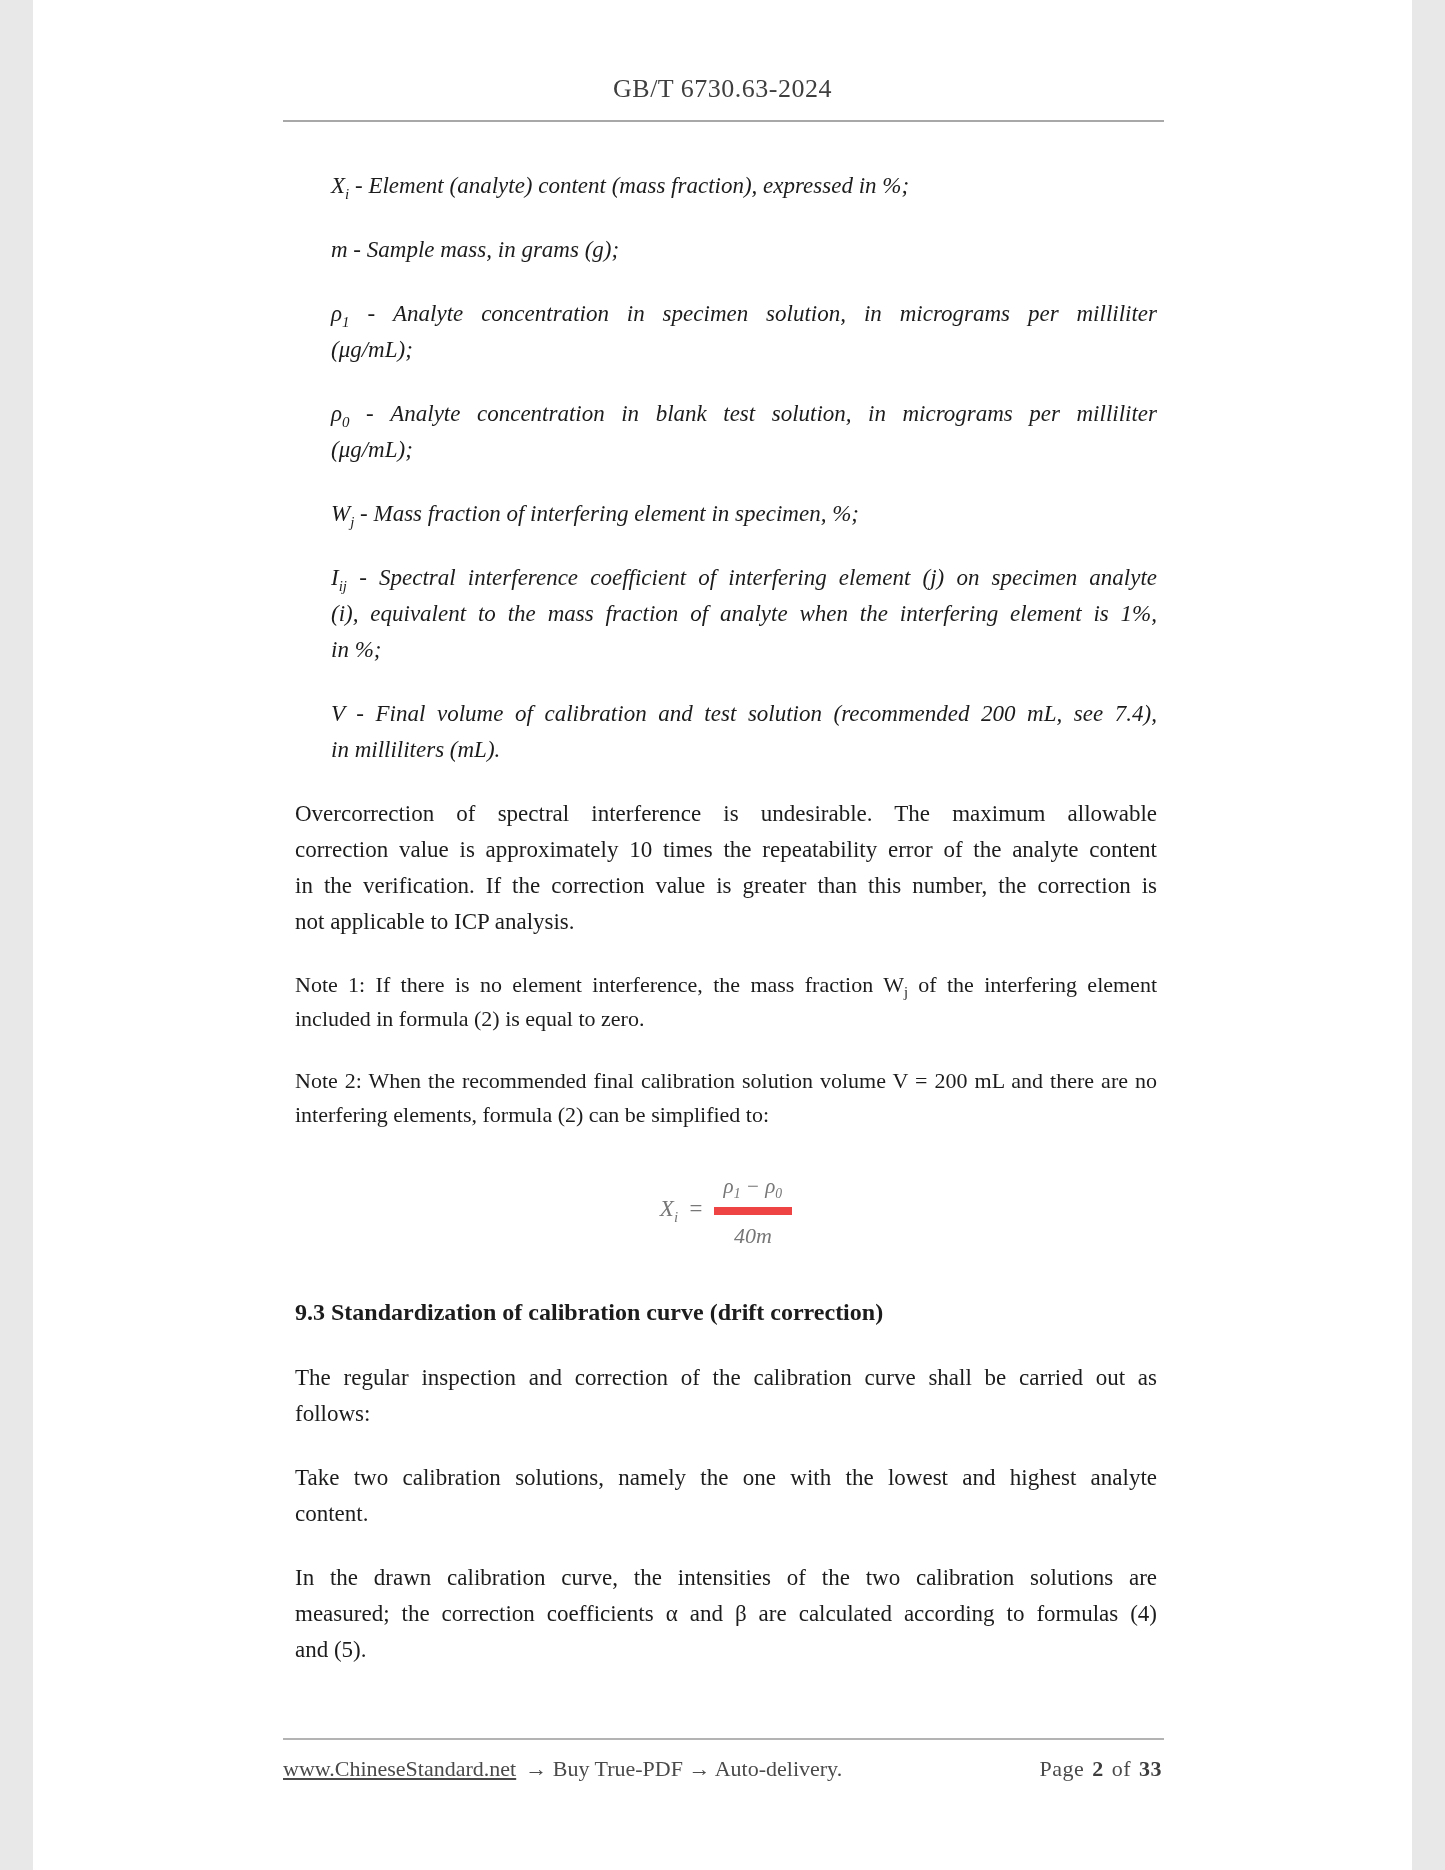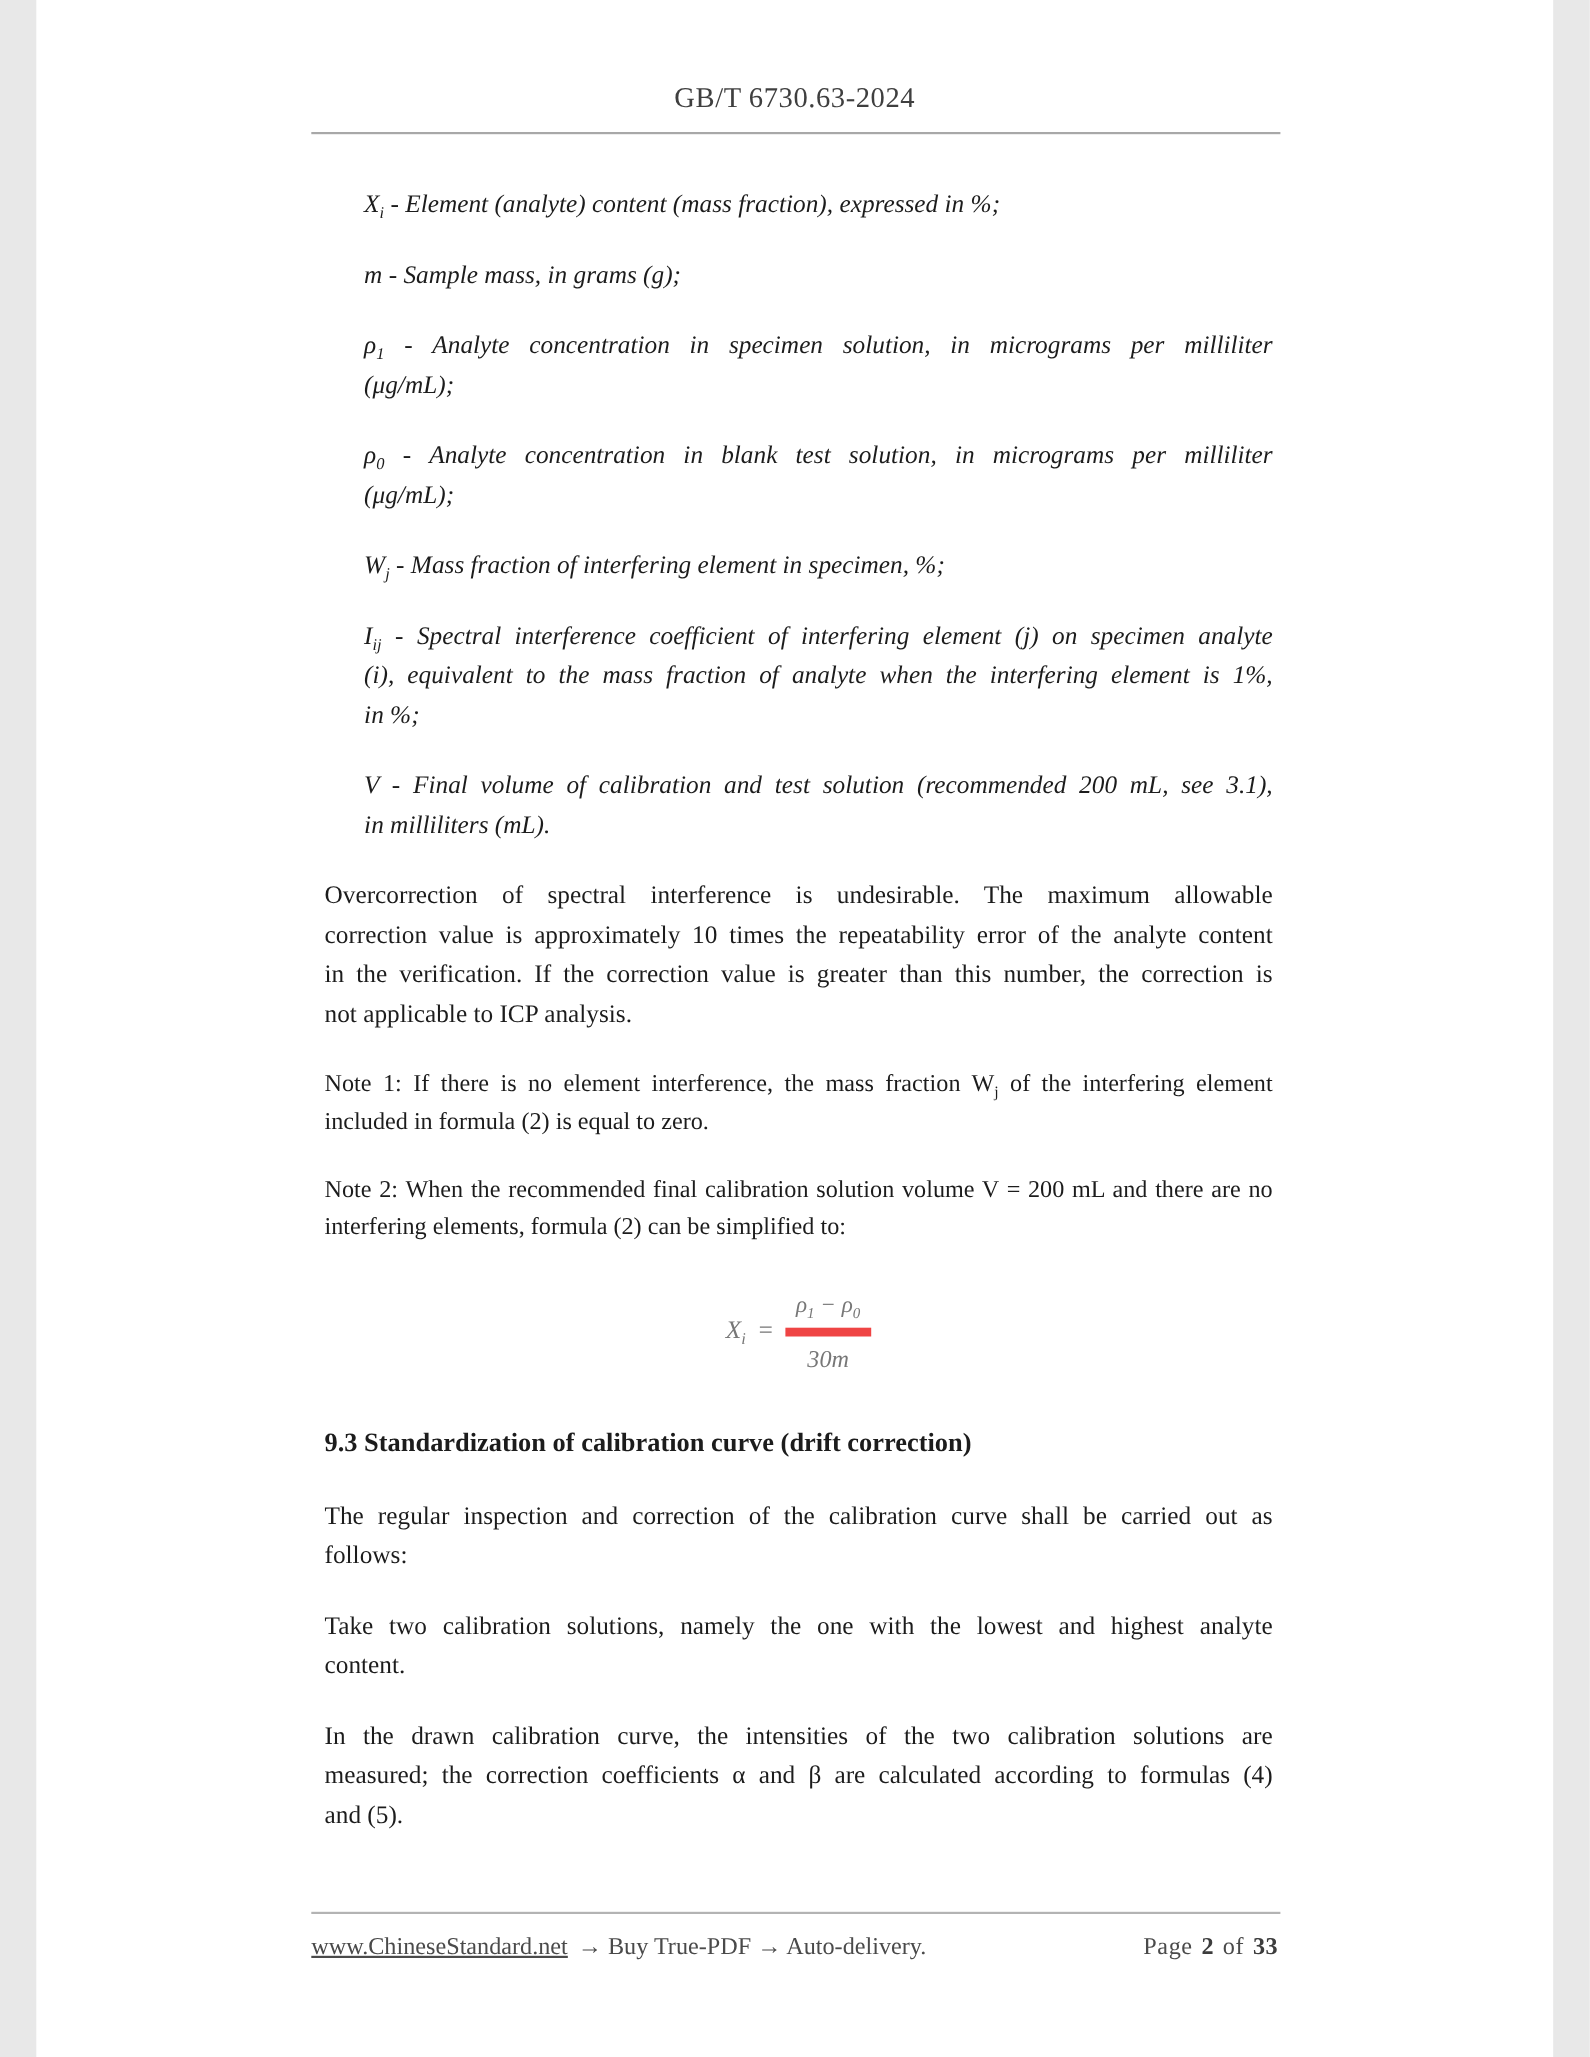--- a/index.html
+++ b/index.html
@@ -118,40 +118,40 @@
       </div>
       <div class="block definition">
         <div class="line last">W<sub>j</sub> - Mass fraction of interfering element in specimen, %;</div>
       </div>
       <div class="block definition">
         <div class="line">I<sub>ij</sub> - Spectral interference coefficient of interfering element (j) on specimen analyte</div>
         <div class="line">(i), equivalent to the mass fraction of analyte when the interfering element is 1%,</div>
         <div class="line last">in %;</div>
       </div>
       <div class="block definition">
-        <div class="line">V - Final volume of calibration and test solution (recommended 200 mL, see 3.1),</div>
+        <div class="line">V - Final volume of calibration and test solution (recommended 200 mL, see 7.4),</div>
         <div class="line last">in milliliters (mL).</div>
       </div>
       <div class="block paragraph">
         <div class="line">Overcorrection of spectral interference is undesirable. The maximum allowable</div>
         <div class="line">correction value is approximately 10 times the repeatability error of the analyte content</div>
         <div class="line">in the verification. If the correction value is greater than this number, the correction is</div>
         <div class="line last">not applicable to ICP analysis.</div>
       </div>
       <div class="block note">
         <div class="line">Note 1: If there is no element interference, the mass fraction W<sub>j</sub> of the interfering element</div>
         <div class="line last">included in formula (2) is equal to zero.</div>
       </div>
       <div class="block note">
         <div class="line">Note 2: When the recommended final calibration solution volume V = 200 mL and there are no</div>
         <div class="line last">interfering elements, formula (2) can be simplified to:</div>
       </div>
       <div class="block formula"><span class="f-lhs">X<sub>i</sub></span><span class="f-eq">=</span><span class="frac">
           <span class="num">ρ<sub>1</sub> − ρ<sub>0</sub></span>
-          <span class="den">30m</span>
+          <span class="den">40m</span>
         </span></div>
       <div class="block heading">9.3 Standardization of calibration curve (drift correction)</div>
       <div class="block paragraph">
         <div class="line">The regular inspection and correction of the calibration curve shall be carried out as</div>
         <div class="line last">follows:</div>
       </div>
       <div class="block paragraph">
         <div class="line">Take two calibration solutions, namely the one with the lowest and highest analyte</div>
         <div class="line last">content.</div>
       </div>

